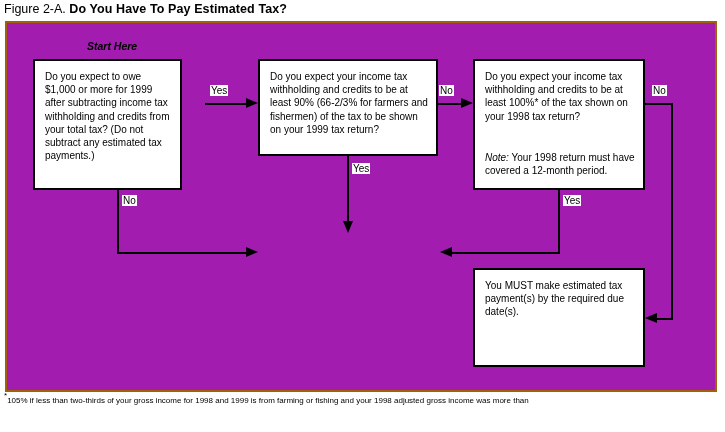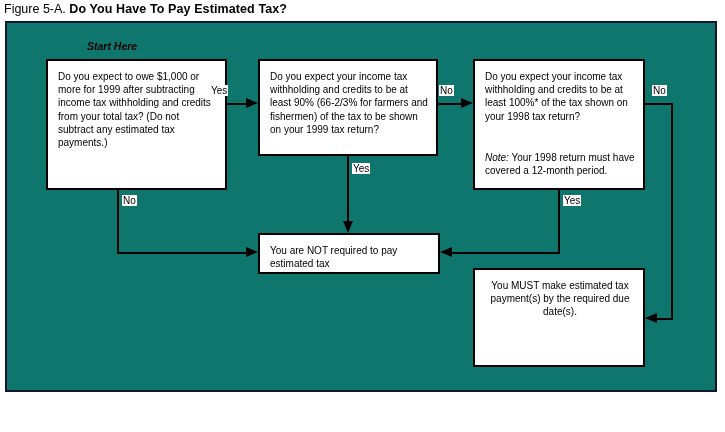--- a/index.html
+++ b/index.html
@@ -28,47 +28,47 @@
   #figure-title .fig-label { font-weight: normal; }
   #figure-title .fig-name  { font-weight: bold; letter-spacing: 0.1px; }
 
   
   #chart-frame {
     position: absolute;
     left: 5px;
     top: 21px;
     width: 712px;
     height: 371px;
-    border: 2px solid #0f172a;
+    border: 2px solid #a16207;
     box-sizing: border-box;
-    background: #0f766e;
+    background: #a21caf;
   }
 
   
   .box {
     position: absolute;
     border: 2px solid #000;
     box-sizing: border-box;
     background: #fff;
     font-size: 10px;
     line-height: 13.2px;
     z-index: 5;
   }
   .box .box-text {
     padding: 9px 8px 0 10px;
   }
   .box .box-text .p2 { margin-top: 28px; }
   .it { font-style: italic; }
 
   
-  #box-owe         { left: 39px;  top: 36px;  width: 181px; height: 131px; }
+  #box-owe         { left: 26px;  top: 36px;  width: 149px; height: 131px; }
   #box-withhold-99 { left: 251px; top: 36px;  width: 180px; height: 97px; }
   #box-withhold-98 { left: 466px; top: 36px;  width: 172px; height: 131px; }
   #box-not-required{ left: 251px; top: 210px; width: 182px; height: 41px; }
-  #box-must-pay    { left: 466px; top: 245px; width: 172px; height: 99px; text-align: center; }
+  #box-must-pay    { left: 466px; top: 245px; width: 172px; height: 99px; }
 
   
   #start-here {
     position: absolute;
     left: 80px;
     top: 17px;
     font-size: 10.5px;
     font-style: italic;
     font-weight: bold;
     z-index: 6;
@@ -123,21 +123,21 @@
     font-size: 8px;
     line-height: 10.5px;
   }
   #footnote .fn-line2 { padding-left: 7px; }
   #footnote sup { font-size: 8px; vertical-align: top; line-height: 0; }
 </style>
 </head>
 <body>
 
 <div id="figure-title">
-  <span class="fig-label">Figure 5-A.</span>
+  <span class="fig-label">Figure 2-A.</span>
   <span class="fig-name">Do You Have To Pay Estimated Tax?</span>
 </div>
 
 <div id="chart-frame">
 
   <div id="start-here">Start Here</div>
 
   <div class="box" id="box-owe">
     <div class="box-text">Do you expect to owe $1,000 or more for 1999 after subtracting income tax withholding and credits from your total tax? (Do not subtract any estimated tax payments.)</div>
   </div>
@@ -146,23 +146,20 @@
     <div class="box-text">Do you expect your income tax withholding and credits to be at least 90% (66-2/3% for farmers and fishermen) of the tax to be shown on your 1999 tax return?</div>
   </div>
 
   <div class="box" id="box-withhold-98">
     <div class="box-text">
       <div>Do you expect your income tax withholding and credits to be at least 100%* of the tax shown on your 1998 tax return?</div>
       <div class="p2"><span class="it">Note:</span><span> Your 1998 return must have covered a 12-month period.</span></div>
     </div>
   </div>
 
-  <div class="box" id="box-not-required">
-    <div class="box-text">You are NOT required to pay estimated tax</div>
-  </div>
 
   <div class="box" id="box-must-pay">
     <div class="box-text">
       <div>You MUST make estimated tax payment(s) by the required due date(s).</div>
     </div>
   </div>
 
   <div class="hline" style="left:198px; top:80px; width:41px;"></div>
   <div class="arrow right" style="left:239px; top:75px;"></div>
   <div class="edge-label" style="left:203px; top:62px;">Yes</div>
@@ -187,13 +184,14 @@
 
   <div class="hline" style="left:638px; top:80px; width:28px;"></div>
   <div class="vline" style="left:664px; top:80px; height:217px;"></div>
   <div class="hline" style="left:650px; top:295px; width:16px;"></div>
   <div class="arrow left" style="left:638px; top:290px;"></div>
   <div class="edge-label" style="left:645px; top:62px;">No</div>
 
 </div>
 
 <div id="footnote">
+  <div class="fn-line1"><sup>*</sup><span>105% if less than two-thirds of your gross income for 1998 and 1999 is from farming or fishing and your 1998 adjusted gross income was more than</span></div>
 </div>
 
 </body></html>

